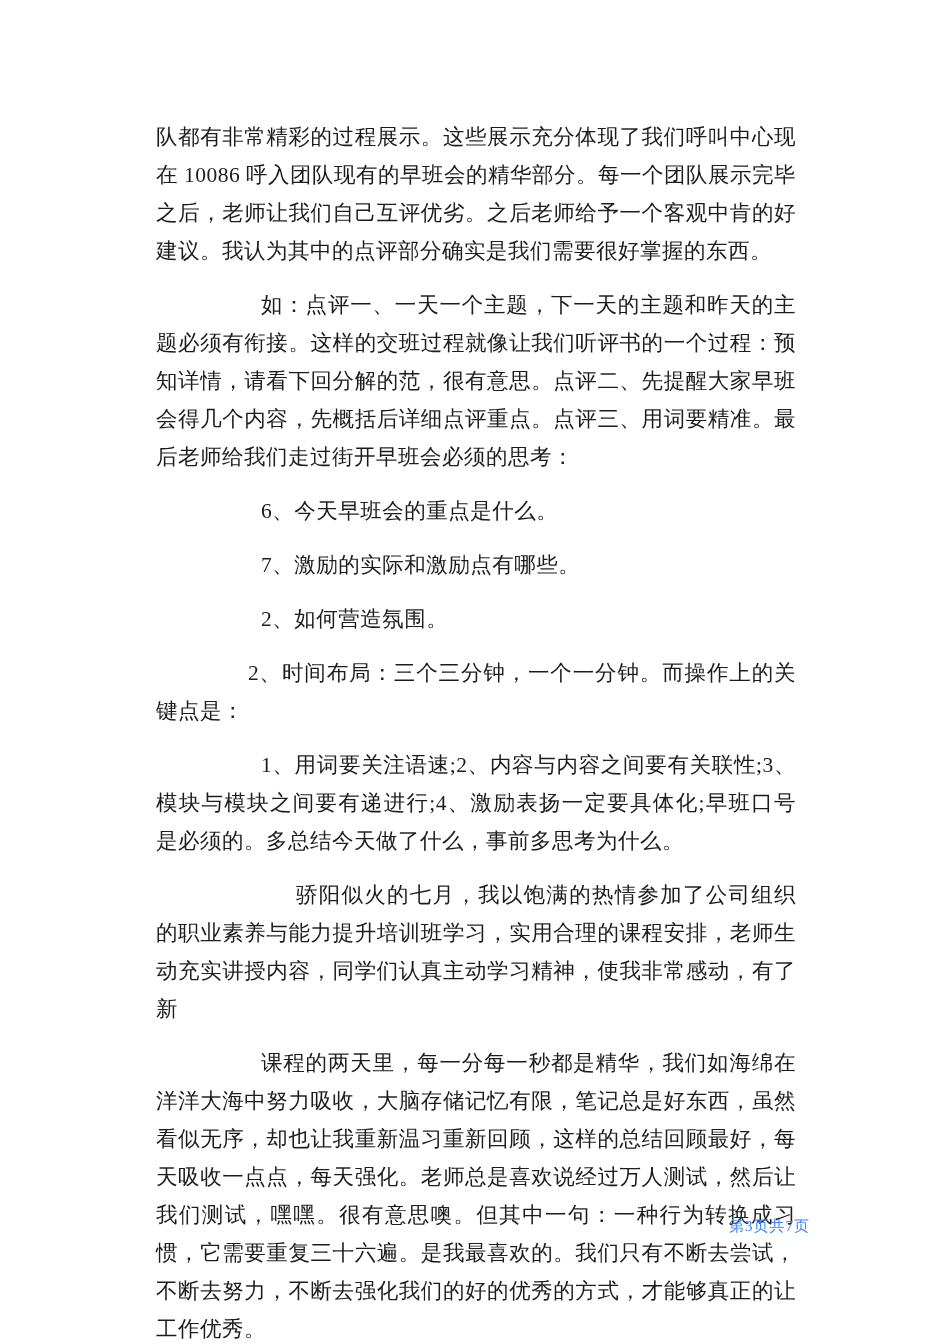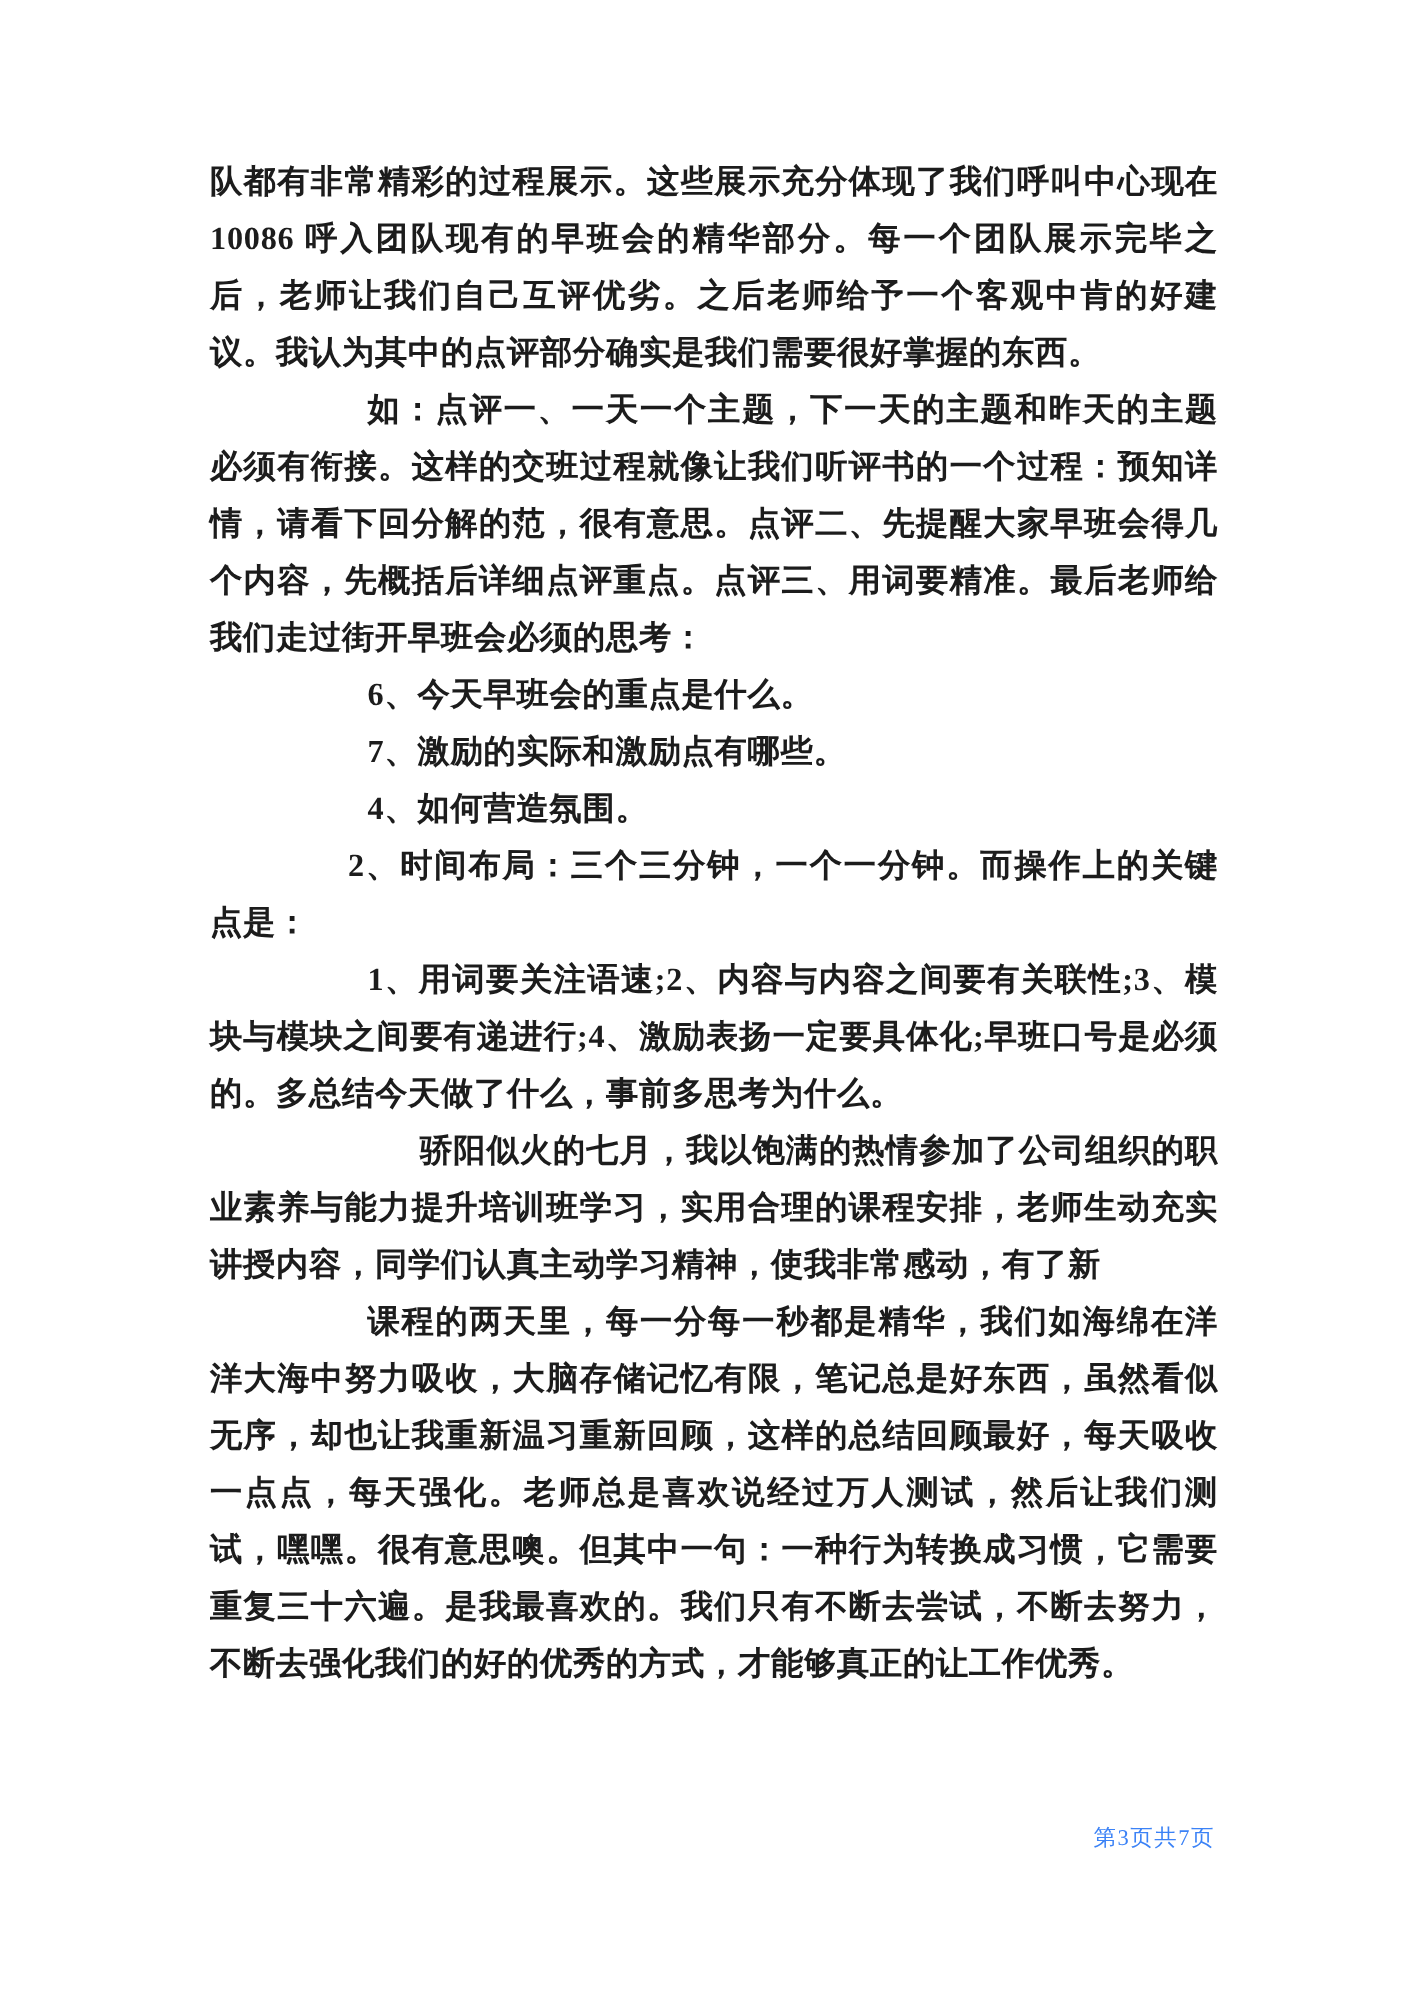--- a/index.html
+++ b/index.html
@@ -21,23 +21,22 @@
     left: 140px;
     top: 102px;
     width: 672px;
     font-size: 21.5px;
     line-height: 38px;
     text-align: justify;
     letter-spacing: 0.5px;
     word-break: break-all;
   }
   .para {
-    margin: 0;
+    margin: 16px;
     padding: 0;
-    font-weight: bold;
   }
   .ind0  { text-indent: 0; }
   .ind5  { text-indent: 105px; }
   .ind45 { text-indent: 92px; }
   .ind65 { text-indent: 140px; }
   .footer {
     position: absolute;
     top: 1216px;
     right: 140px;
     font-size: 15px;
@@ -48,21 +47,21 @@
 </style>
 </head>
 <body>
 
 <div class="page">
   <div class="content">
     <p class="para ind0">队都有非常精彩的过程展示。这些展示充分体现了我们呼叫中心现在 10086 呼入团队现有的早班会的精华部分。每一个团队展示完毕之后，老师让我们自己互评优劣。之后老师给予一个客观中肯的好建议。我认为其中的点评部分确实是我们需要很好掌握的东西。</p>
     <p class="para ind5">如：点评一、一天一个主题，下一天的主题和昨天的主题必须有衔接。这样的交班过程就像让我们听评书的一个过程：预知详情，请看下回分解的范，很有意思。点评二、先提醒大家早班会得几个内容，先概括后详细点评重点。点评三、用词要精准。最后老师给我们走过街开早班会必须的思考：</p>
     <p class="para ind5">6、今天早班会的重点是什么。</p>
     <p class="para ind5">7、激励的实际和激励点有哪些。</p>
-    <p class="para ind5">4、如何营造氛围。</p>
+    <p class="para ind5">2、如何营造氛围。</p>
     <p class="para ind45">2、时间布局：三个三分钟，一个一分钟。而操作上的关键点是：</p>
     <p class="para ind5">1、用词要关注语速;2、内容与内容之间要有关联性;3、模块与模块之间要有递进行;4、激励表扬一定要具体化;早班口号是必须的。多总结今天做了什么，事前多思考为什么。</p>
     <p class="para ind65">骄阳似火的七月，我以饱满的热情参加了公司组织的职业素养与能力提升培训班学习，实用合理的课程安排，老师生动充实讲授内容，同学们认真主动学习精神，使我非常感动，有了新</p>
     <p class="para ind5">课程的两天里，每一分每一秒都是精华，我们如海绵在洋洋大海中努力吸收，大脑存储记忆有限，笔记总是好东西，虽然看似无序，却也让我重新温习重新回顾，这样的总结回顾最好，每天吸收一点点，每天强化。老师总是喜欢说经过万人测试，然后让我们测试，嘿嘿。很有意思噢。但其中一句：一种行为转换成习惯，它需要重复三十六遍。是我最喜欢的。我们只有不断去尝试，不断去努力，不断去强化我们的好的优秀的方式，才能够真正的让工作优秀。</p>
   </div>
   <div class="footer">
     <span>第3页共7页</span>
   </div>
 </div>
 

